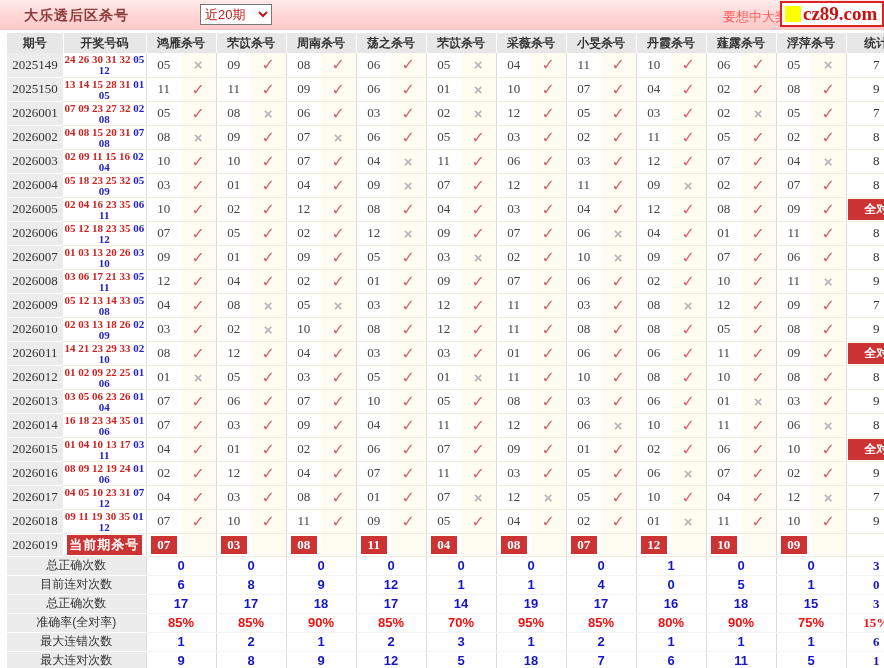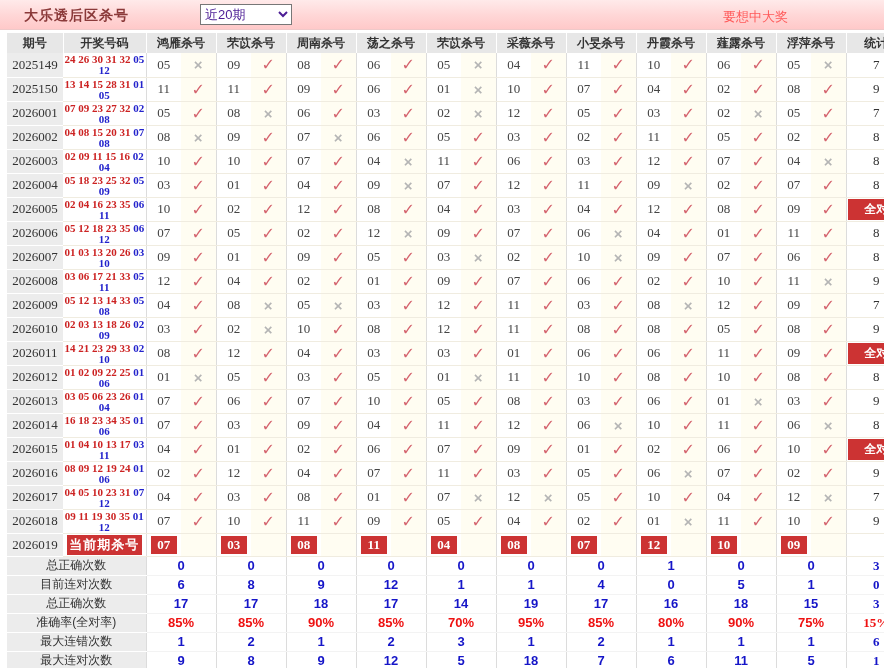--- a/index.html
+++ b/index.html
@@ -5,22 +5,22 @@
   * { margin:0; padding:0; box-sizing:border-box; }
   html,body { width:884px; height:668px; overflow:hidden; background:#fff;
     font-family:"Liberation Sans","DejaVu Sans",sans-serif; }
 
   
   .topbar { position:relative; height:30px;
     background:linear-gradient(#ffeaea,#ffd6d6 55%,#ffc9c9);
     border-bottom:1px solid #efc9c9; }
   .topbar-title { position:absolute; left:24px; top:7px; font-size:14px; font-weight:bold;
     color:#8b3a3a; letter-spacing:1px; }
-  .range-select { position:absolute; left:200px; top:4px; height:21px; width:92px;
-    font-size:13px; color:#4c1d95; border:1px solid #777; background:#fff; }
+  .range-select { position:absolute; left:200px; top:4px; height:21px; width:72px;
+    font-size:13px; color:#b91c1c; border:1px solid #777; background:#fff; }
   .promo { position:absolute; right:96px; top:8px; font-size:13px; color:#ff5a5a;
     white-space:nowrap; }
   .logo { position:absolute; right:0; top:1px; height:26px; width:104px; background:#fff;
     border:2px solid #dd2222; display:flex; align-items:center; padding:0 3px; cursor:pointer; }
   .logo-sq { width:16px; height:16px; background:#ffff00; margin-right:2px; }
   .logo-text { font-family:"Liberation Serif","DejaVu Serif",serif; font-weight:bold;
     font-size:19px; color:#cc1111; }
 
   
   .tbl-wrap { margin:3px 0 0 7px; }
@@ -66,20 +66,24 @@
 </style>
 </head>
 <body>
 
 <div class="topbar">
   <span class="topbar-title">大乐透后区杀号</span>
   <select class="range-select">
     <option selected="">近20期</option>
   </select>
   <span class="promo">要想中大奖</span>
+  <div class="logo">
+    <span class="logo-sq"></span>
+    <span class="logo-text">cz89.com</span>
+  </div>
 </div>
 
 <div class="tbl-wrap">
 <table>
   <colgroup>
     <col style="width:56px">
         <col style="width:83px">
     <col style="width:35px">
         <col style="width:35px">
         <col style="width:35px">

